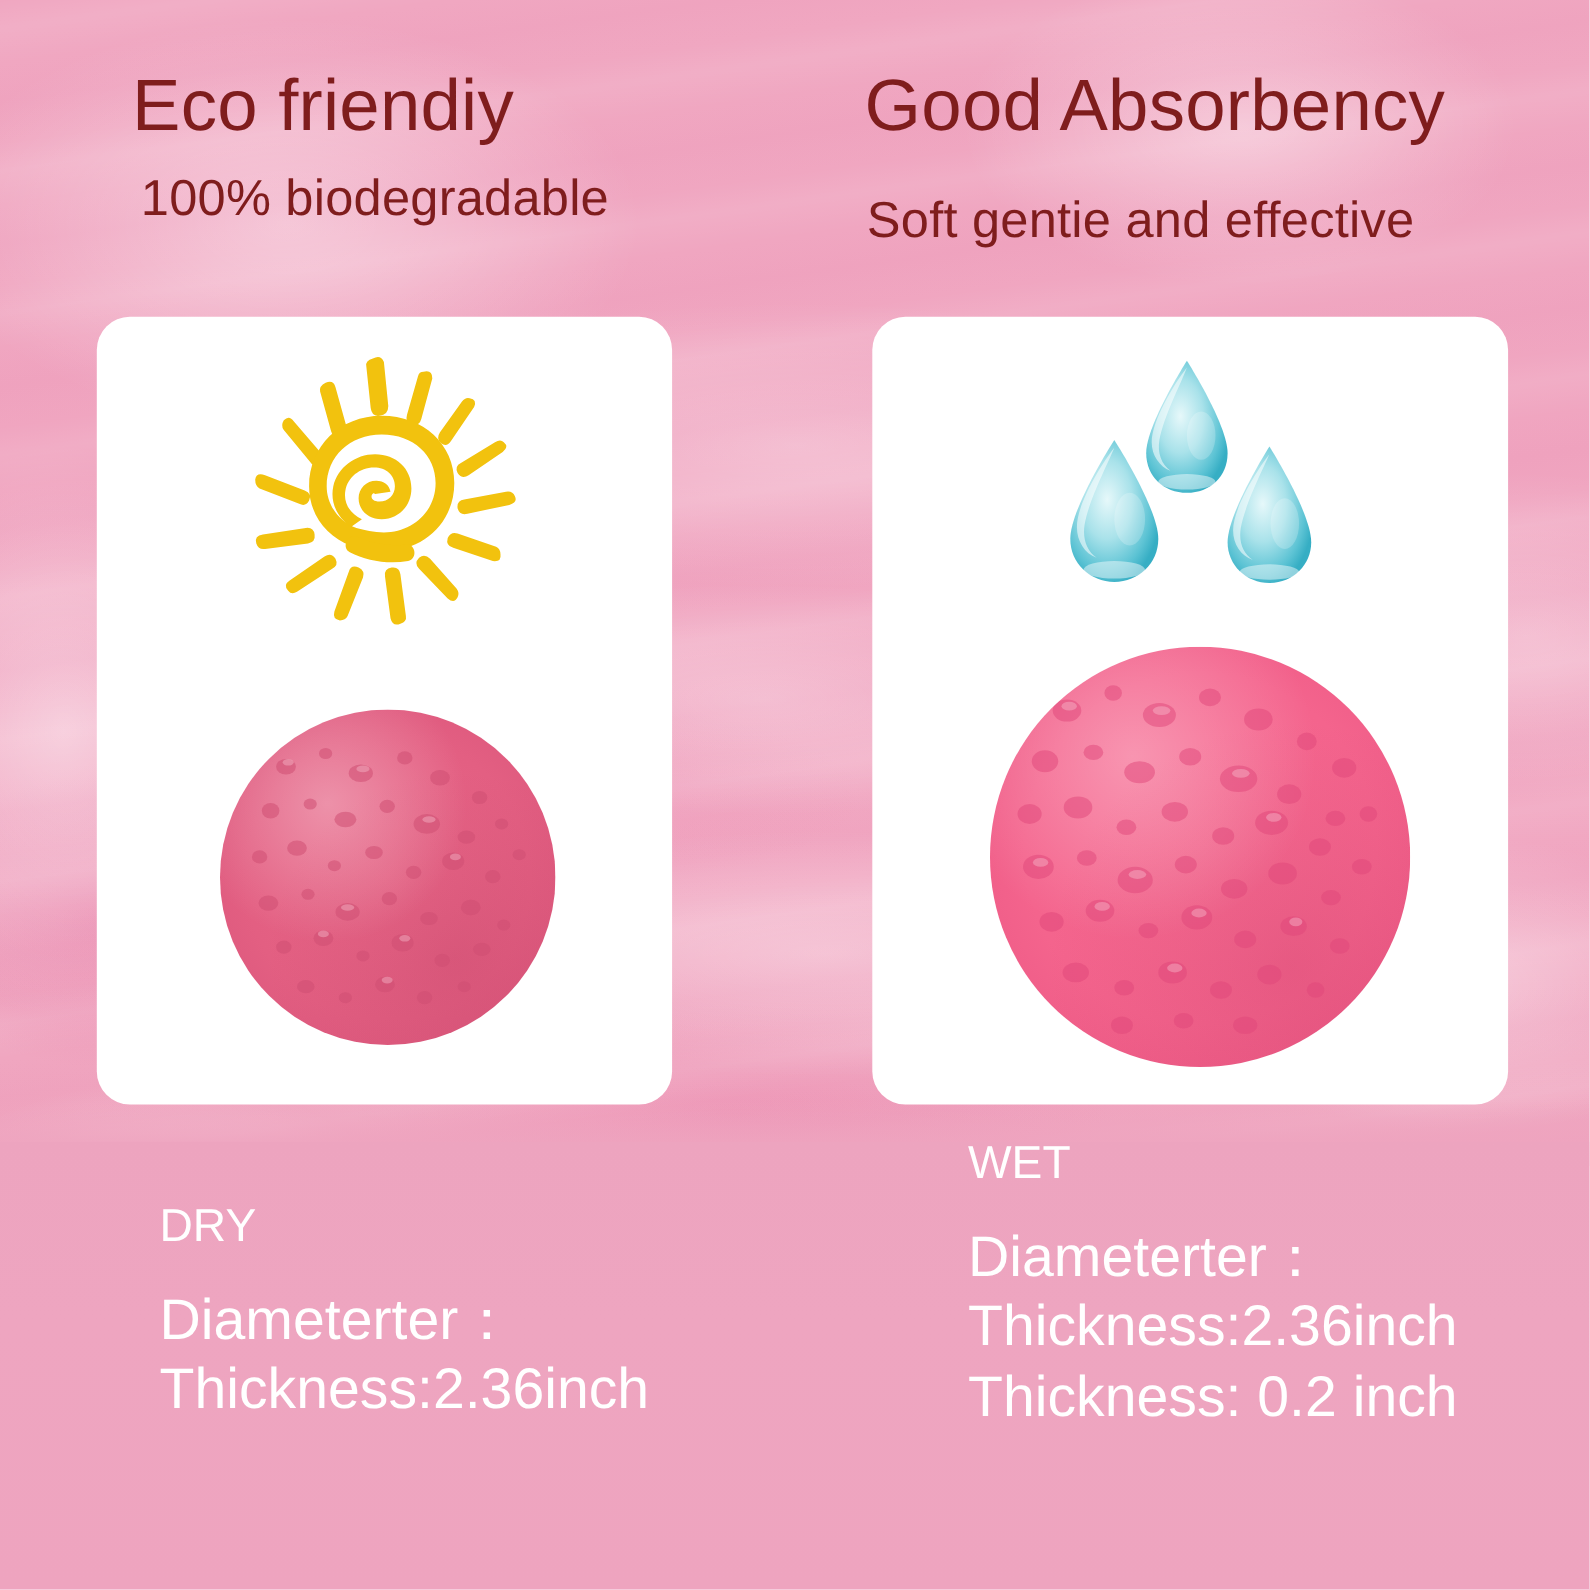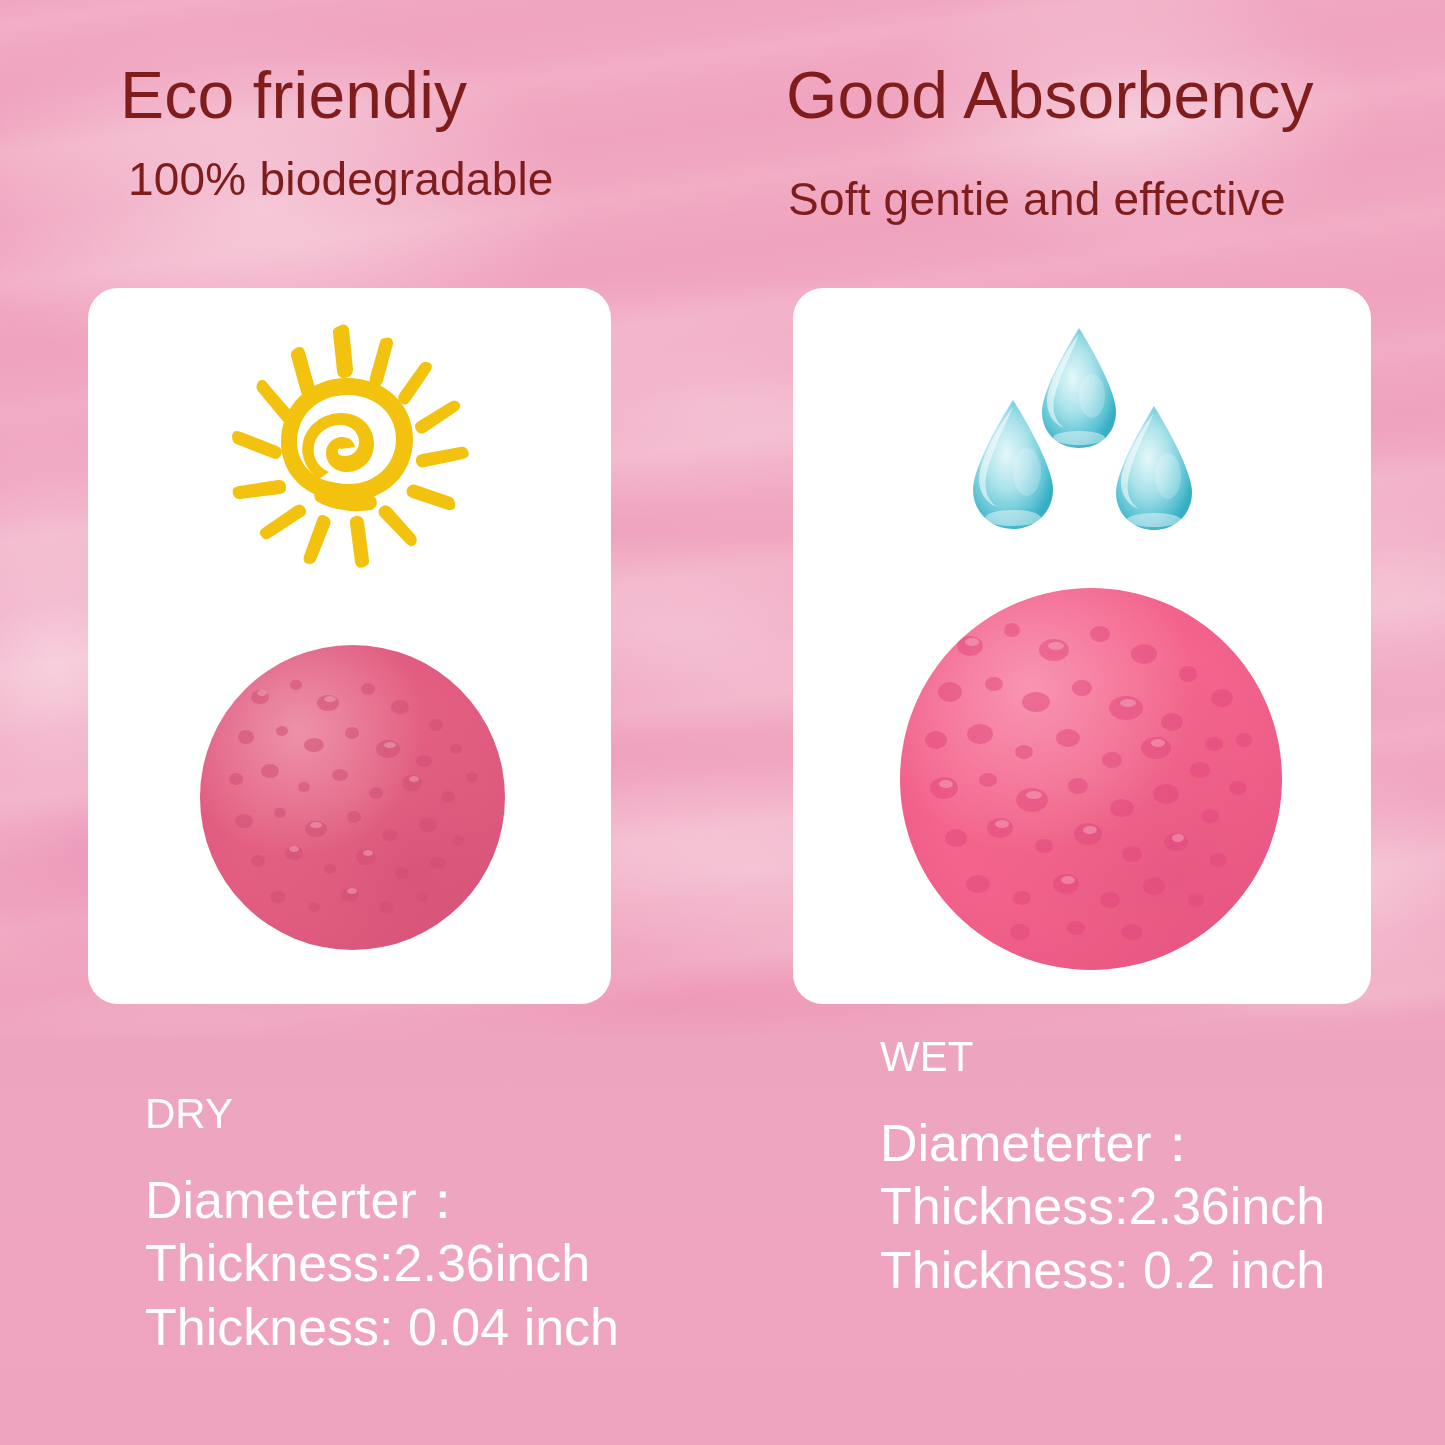--- a/index.html
+++ b/index.html
@@ -399,21 +399,20 @@
             <ellipse cx="278" cy="250" rx="6" ry="4"></ellipse>
         </g>
       </svg>
     </div>
   </div>
 
   <div class="spec-block" id="spec-dry">
     <div class="spec-label">DRY</div>
     <div class="spec-line">Diameterter：</div>
     <div class="spec-line">Thickness:2.36inch</div>
-    <div class="spec-line">Thickness: 0.04 inch</div>
   </div>
 
   <div class="spec-block" id="spec-wet">
     <div class="spec-label">WET</div>
     <div class="spec-line">Diameterter：</div>
     <div class="spec-line">Thickness:2.36inch</div>
     <div class="spec-line">Thickness: 0.2 inch</div>
   </div>
 
 </div>

